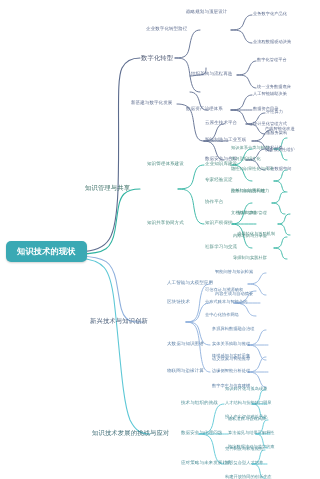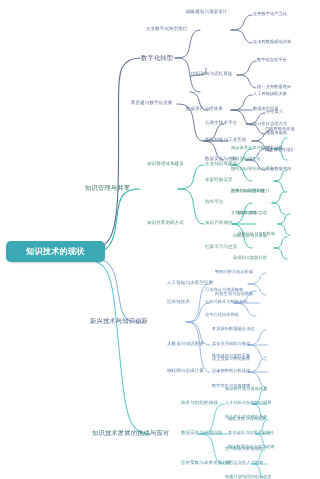--- a/index.html
+++ b/index.html
@@ -11,21 +11,21 @@
   #map{position:relative;width:300px;height:479px;}
   svg.links{position:absolute;left:0;top:0;width:300px;height:479px;pointer-events:none;}
 
   .node{position:absolute;white-space:nowrap;}
 
   
   .root{
     left:6px;top:241px;
     background:#3aa9b4;color:#ffffff;
     font-size:8.2px;font-weight:bold;letter-spacing:.2px;
-    padding:5px 20px;border-radius:5px;
+    padding:5px 11px;border-radius:5px;
     box-shadow:0 1px 2px rgba(0,0,0,.18);
   }
 
   
   .b1{font-size:6.3px;color:#3c4250;letter-spacing:.15px;}
   .b1.t1{color:#4a5570;}
   .b1.t2{color:#3b6f66;}
   .b1.t3{color:#4b5f7a;}
   .b1.t4{color:#3f6d76;}
 

